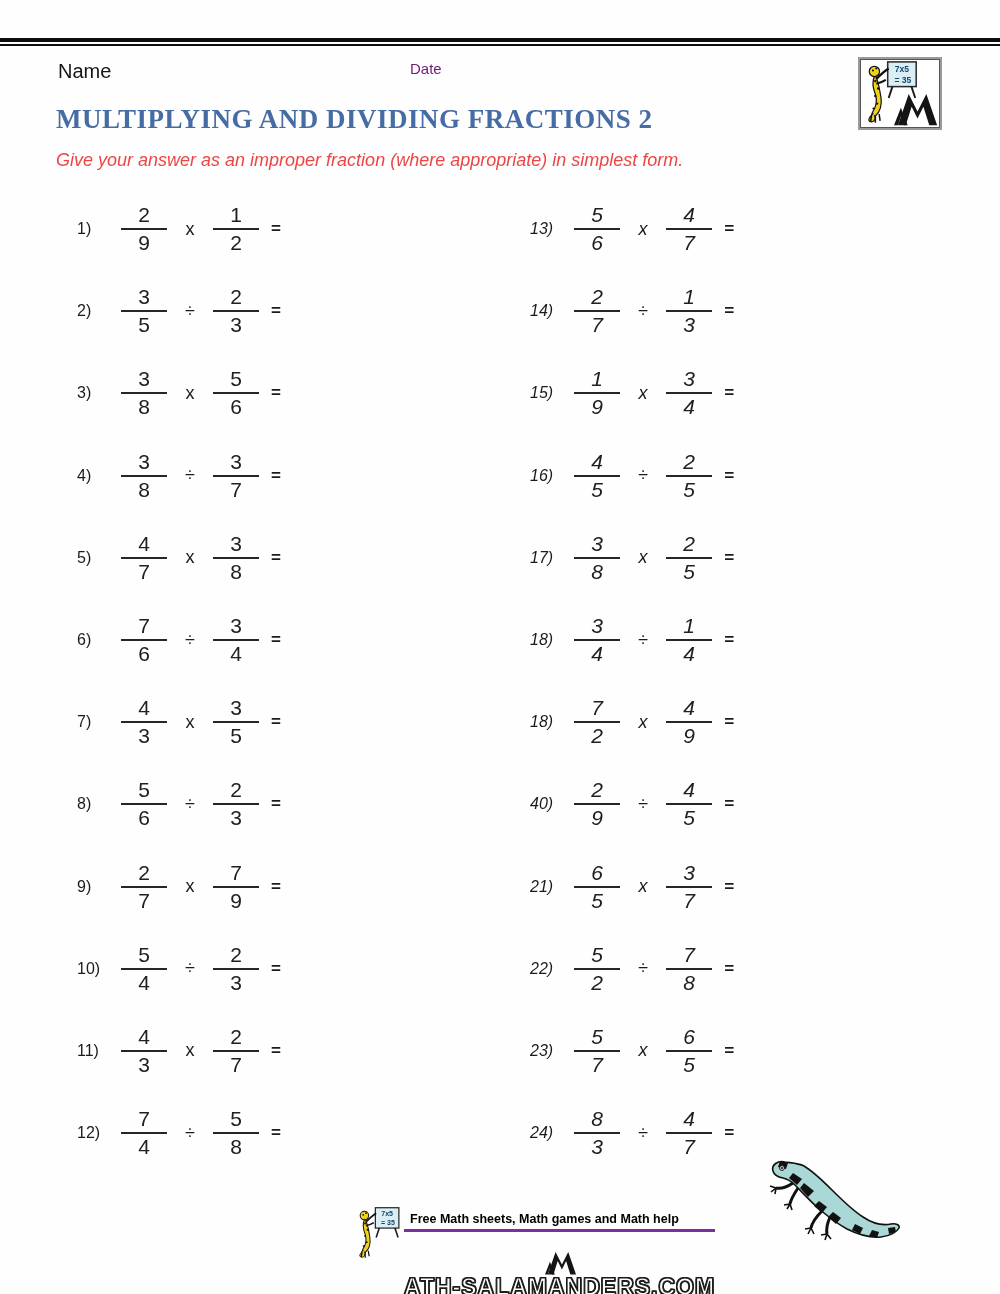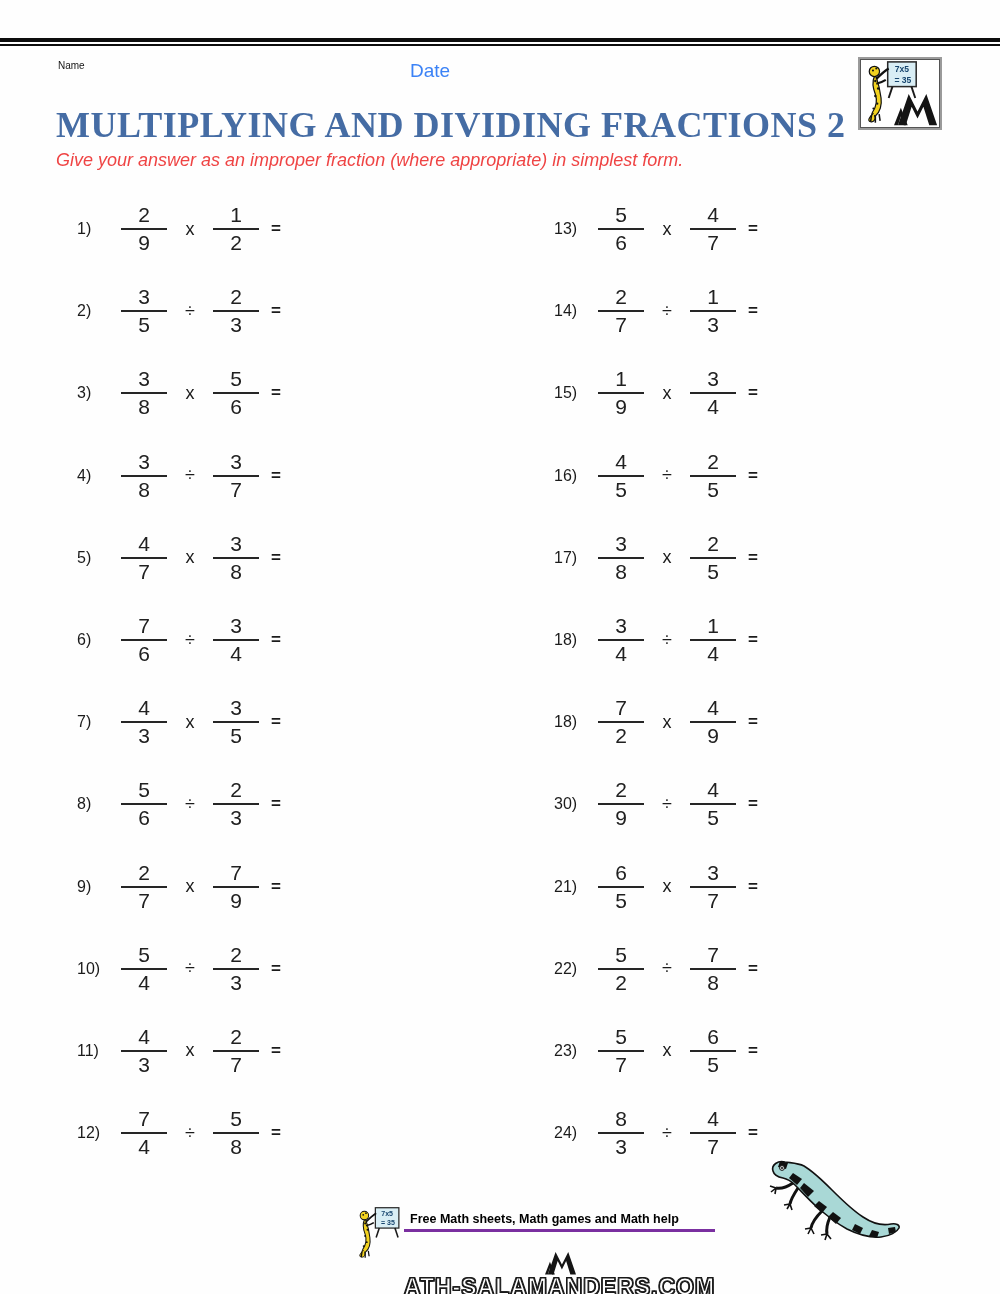--- a/index.html
+++ b/index.html
@@ -13,49 +13,49 @@
     overflow:hidden;
   }
   
   .top-rule{
     position:absolute;left:0;top:38px;width:100%;
     height:2px;
     border-top:4px solid #0d0d0d;
     border-bottom:2px solid #0d0d0d;
     background:#ffffff;
   }
-  .name-label{position:absolute;left:58px;top:60px;font-size:10px;color:#151515;}
-  .date-label{position:absolute;left:410px;top:60px;font-size:19px;color:#3b82f6;}
+  .name-label{position:absolute;left:58px;top:60px;font-size:20px;color:#151515;}
+  .date-label{position:absolute;left:410px;top:60px;font-size:15px;color:#701a75;}
 
   .corner-logo{
     position:absolute;left:858px;top:57px;width:84px;height:73px;
     border:2px solid #9a9a9a;
     box-shadow:inset 0 0 0 1px #555;
     background:#ffffff;
     box-sizing:border-box;
   }
   .corner-logo svg{display:block;margin:1px auto 0;}
 
   .page-title{
     position:absolute;left:56px;top:104px;
     font-family:"Liberation Serif", serif;
-    font-size:36px;font-weight:600;
+    font-size:27px;font-weight:600;
     letter-spacing:0.5px;
     color:#456ca4;
     white-space:nowrap;
   }
   .instruction{
     position:absolute;left:56px;top:150px;
     font-size:18px;font-style:italic;
     color:#ef4444;white-space:nowrap;
   }
 
   .col{position:absolute;top:188px;width:340px;}
   .col-left{left:77px;}
-  .col-right{left:554px;}
+  .col-right{left:530px;font-style:italic;}
   .prob{height:82.2px;display:flex;align-items:center;}
   .pnum{width:44px;font-size:16px;color:#1b1b1b;}
   .frac{
     width:46px;display:flex;flex-direction:column;
     text-align:center;color:#202020;
   }
   .fnum{font-size:21px;line-height:20px;padding-bottom:3px;border-bottom:2px solid #262626;}
   .fden{font-size:21px;line-height:20px;padding-top:3px;}
   .pop{width:46px;text-align:center;font-size:18px;color:#1b1b1b;}
   .peq{margin-left:12px;font-size:17px;font-weight:600;color:#1b1b1b;}
@@ -383,21 +383,21 @@
           <span class="fden">2</span>
         </span>
         <span class="pop">x</span>
         <span class="frac">
           <span class="fnum">4</span>
           <span class="fden">9</span>
         </span>
         <span class="peq">=</span>
       </div>
       <div class="prob">
-        <span class="pnum">30)</span>
+        <span class="pnum">40)</span>
         <span class="frac">
           <span class="fnum">2</span>
           <span class="fden">9</span>
         </span>
         <span class="pop">÷</span>
         <span class="frac">
           <span class="fnum">4</span>
           <span class="fden">5</span>
         </span>
         <span class="peq">=</span>

